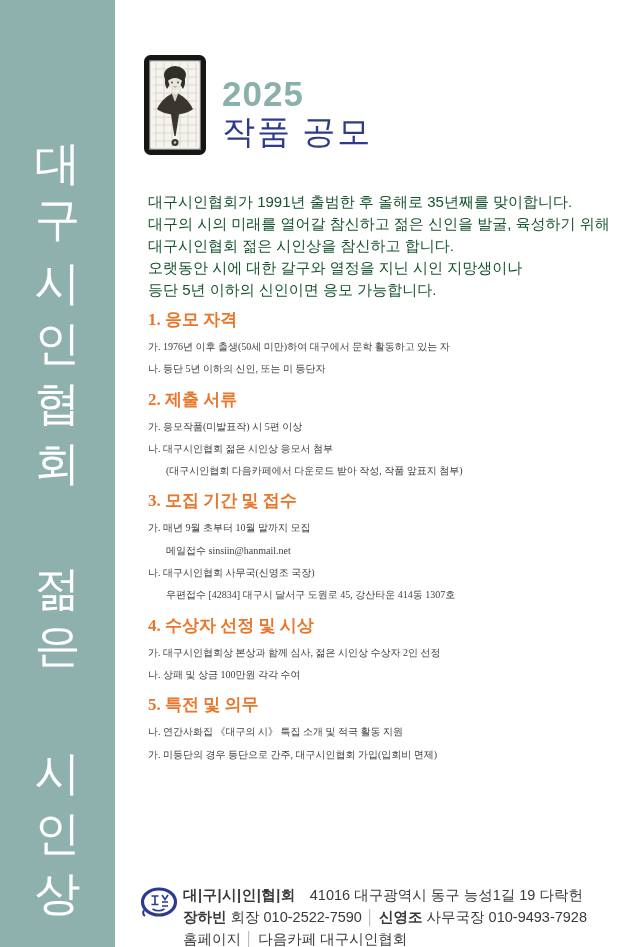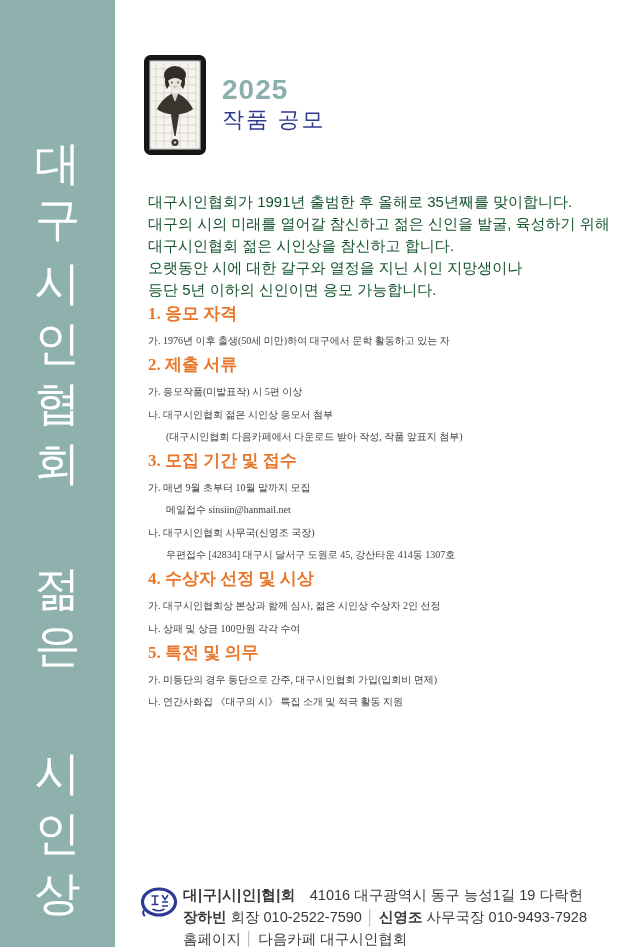--- a/index.html
+++ b/index.html
@@ -17,29 +17,29 @@
     writing-mode:vertical-rl; text-orientation:upright;
     color:#ffffff; font-family:"Liberation Serif", serif;
     font-size:46px; letter-spacing:14px; line-height:1; white-space:pre;
   }
   
   .content { position:absolute; left:148px; top:0; width:480px; }
   .header-row { position:relative; height:155px; }
   .illustration { position:absolute; left:-4px; top:55px; }
   .title-block { position:absolute; left:74px; top:76px; }
   .title-year {
-    font-size:28px; font-weight:700; color:#8AB0AC; letter-spacing:1px; line-height:1;
+    font-size:35px; font-weight:700; color:#8AB0AC; letter-spacing:1px; line-height:1;
   }
   .title-main {
     margin-top:4px; font-family:"Liberation Serif", serif;
-    font-size:22px; color:#2E3A8C; letter-spacing:2px; line-height:1.05;
+    font-size:33px; color:#2E3A8C; letter-spacing:2px; line-height:1.05;
   }
   .intro { margin-top:36px; font-size:15px; line-height:22px; color:#14532d; }
   .intro-line { white-space:nowrap; }
-  .section { margin-top:2px; }
+  .section { margin-top:8px; }
   .section-title {
     margin:0 0 5px 0; font-family:"Liberation Serif", serif;
     font-size:17px; font-weight:700; color:#E9762A; line-height:22px;
   }
   .section-item {
     font-family:"Liberation Serif", serif; font-size:10px;
     line-height:22.3px; color:#3E3E3E; white-space:nowrap;
   }
   .section-item.indent { padding-left:18px; }
   
@@ -114,20 +114,21 @@
         <div class="intro-line">대구의 시의 미래를 열어갈 참신하고 젊은 신인을 발굴, 육성하기 위해</div>
         <div class="intro-line">대구시인협회 젊은 시인상을 참신하고 합니다.</div>
         <div class="intro-line">오랫동안 시에 대한 갈구와 열정을 지닌 시인 지망생이나</div>
         <div class="intro-line">등단 5년 이하의 신인이면 응모 가능합니다.</div>
       </div>
 
     <div>
         <section class="section">
           <h3 class="section-title">1. 응모 자격</h3>
           <div class="section-item">가. 1976년 이후 출생(50세 미만)하여 대구에서 문학 활동하고 있는 자</div>
+          <div class="section-item">나. 등단 5년 이하의 신인, 또는 미 등단자</div>
         </section>
         <section class="section">
           <h3 class="section-title">2. 제출 서류</h3>
           <div class="section-item">가. 응모작품(미발표작) 시 5편 이상</div>
           <div class="section-item">나. 대구시인협회 젊은 시인상 응모서 첨부</div>
           <div class="section-item indent">(대구시인협회 다음카페에서 다운로드 받아 작성, 작품 앞표지 첨부)</div>
         </section>
         <section class="section">
           <h3 class="section-title">3. 모집 기간 및 접수</h3>
           <div class="section-item">가. 매년 9월 초부터 10월 말까지 모집</div>
@@ -135,22 +136,22 @@
           <div class="section-item">나. 대구시인협회 사무국(신영조 국장)</div>
           <div class="section-item indent">우편접수 [42834] 대구시 달서구 도원로 45, 강산타운 414동 1307호</div>
         </section>
         <section class="section">
           <h3 class="section-title">4. 수상자 선정 및 시상</h3>
           <div class="section-item">가. 대구시인협회상 본상과 함께 심사, 젊은 시인상 수상자 2인 선정</div>
           <div class="section-item">나. 상패 및 상금 100만원 각각 수여</div>
         </section>
         <section class="section">
           <h3 class="section-title">5. 특전 및 의무</h3>
+          <div class="section-item">나. 연간사화집 《대구의 시》 특집 소개 및 적극 활동 지원</div>
           <div class="section-item">가. 미등단의 경우 등단으로 간주, 대구시인협회 가입(입회비 면제)</div>
-          <div class="section-item">나. 연간사화집 《대구의 시》 특집 소개 및 적극 활동 지원</div>
         </section>
       </div>
 
   </div>
 
   <div class="footer">
     <div class="footer-logo">
       <svg width="38" height="34" viewBox="0 0 38 34" aria-hidden="true">
         <ellipse cx="19" cy="16" rx="16.5" ry="13" fill="#ffffff" stroke="#2B3A92" stroke-width="3.2"></ellipse>
         <g stroke="#2B3A92" stroke-width="1.6" fill="none">

